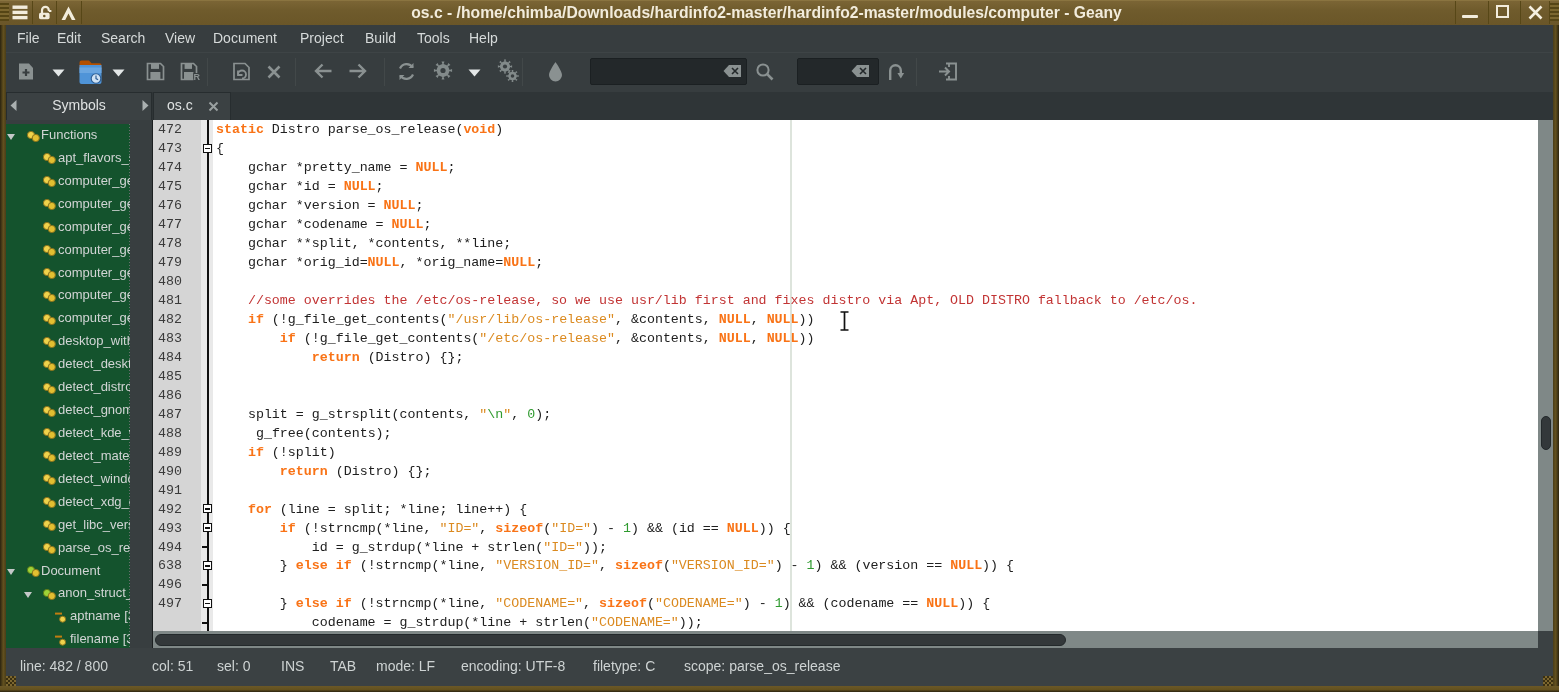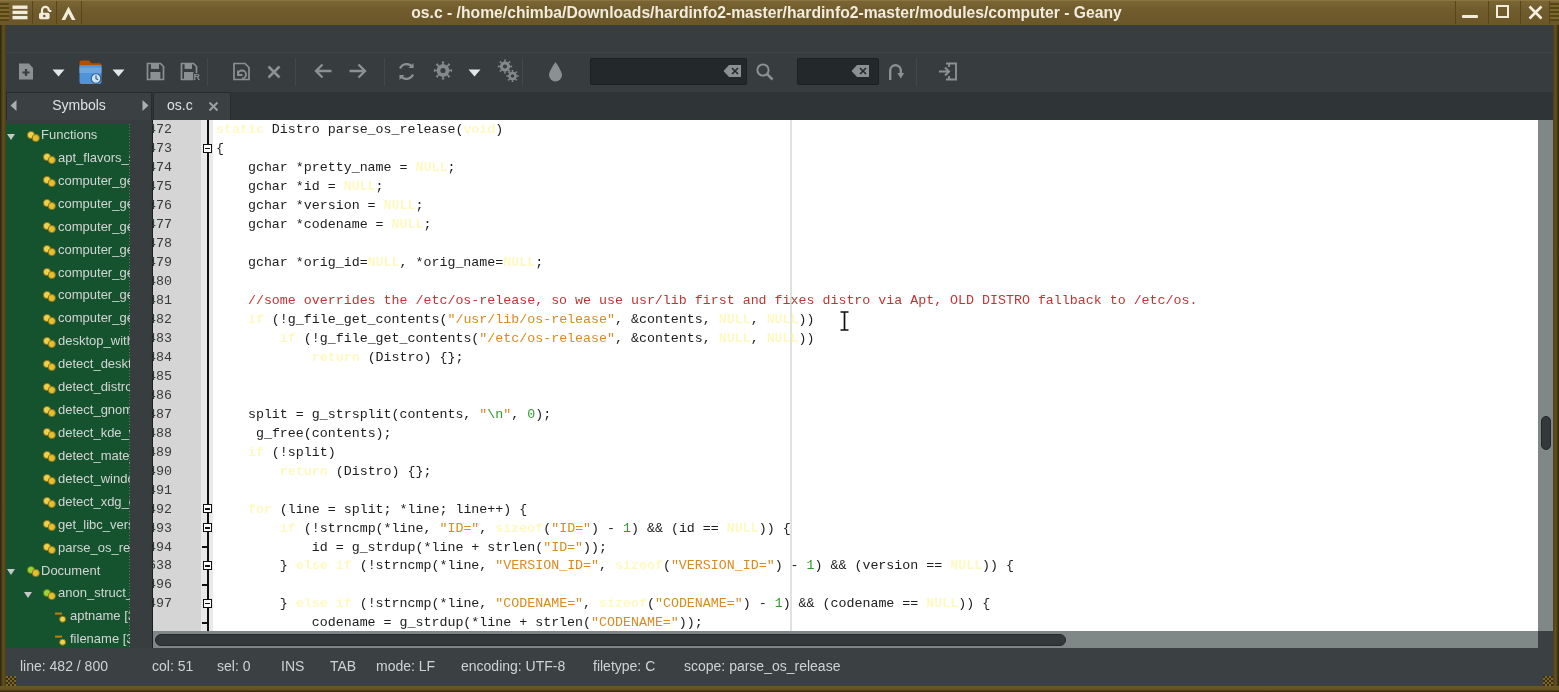--- a/index.html
+++ b/index.html
@@ -27,23 +27,23 @@
 #side .dash{position:absolute;right:0px;top:0;width:1px;height:528px;background:repeating-linear-gradient(#6a6f70 0 1px,transparent 1px 3px)}
 #side .dashb{position:absolute;left:0;bottom:0px;height:1px;width:146px;background:repeating-linear-gradient(90deg,#6a6f70 0 1px,transparent 1px 3px)}
 .trow{position:absolute;height:19px;white-space:nowrap;color:#d2d5d5;font-size:13px}
 .tri{position:absolute;width:0;height:0;border:4.5px solid transparent;border-top:6px solid #c4c8c8;border-bottom:none}
 
 #gutter{left:153px;top:120px;width:48px;height:511px;background:#d5d5d5}
 #marg2{left:201px;top:120px;width:12px;height:511px;background:#e9e9e9}
 #editor{left:213px;top:120px;width:1325px;height:511px;background:#fff;overflow:hidden}
 #vline{left:790px;top:120px;width:2px;height:511px;background:#dde4dc}
 #foldline{left:207px;top:120px;width:1.5px;height:511px;background:#101010}
-.lnum{position:absolute;width:44px;text-align:center;font:13.3px "Liberation Mono",monospace;color:#3a3a3a;white-space:pre}
+.lnum{position:absolute;width:44px;text-align:right;font:13.3px "Liberation Mono",monospace;color:#3a3a3a;white-space:pre}
 .cl{position:absolute;left:0;font:13.3px "Liberation Mono",monospace;color:#202020;white-space:pre;letter-spacing:0.0px}
-.k{color:#fef9c3}
+.k{color:#f97316}
 .s{color:#db8a20}
 .n{color:#2f9a2f}
 .e{color:#2f9a2f}
 .c{color:#c23434}
 .fbox{position:absolute;width:9px;height:9px;background:#fff;border:1.6px solid #101010}
 .fbox i{position:absolute;left:1px;right:1px;top:2.6px;height:1.7px;background:#101010}
 .ftick{position:absolute;width:6px;height:1.5px;background:#101010}
 
 #vsb{left:1538px;top:120px;width:15px;height:511px;background:#7f8887}
 #vthumb{left:1540.5px;top:416px;width:10px;height:34px;background:#33383a;border:1px solid #23292b;border-radius:5px}
@@ -81,20 +81,31 @@
 <div class="abs ttxt" style="left:-13px;width:1559px;text-align:center">os.c - /home/chimba/Downloads/hardinfo2-master/hardinfo2-master/modules/computer - Geany</div>
 <div class="abs tsep" style="left:1455px"></div>
 <div class="abs tsep" style="left:1488px"></div>
 <div class="abs tsep" style="left:1520px"></div>
 <div class="abs tsep" style="left:1549px"></div>
 <div class="abs" style="left:1462px;top:14.5px;width:16px;height:3px;background:#f2ecdc;border-radius:1px"></div>
 <div class="abs" style="left:1496px;top:5px;width:13px;height:13px;border:2.4px solid #f2ecdc"></div>
 <svg class="abs" style="left:1527px;top:4px" width="17" height="17" viewBox="0 0 17 17">
       <path d="M2.5 2.5 L14.5 14.5 M14.5 2.5 L2.5 14.5" stroke="#f6f0e0" stroke-width="2.6"></path>
     </svg>
+<div class="abs" id="menubar">
+<span style="left:11px">File</span>
+<span style="left:51px">Edit</span>
+<span style="left:95px">Search</span>
+<span style="left:159px">View</span>
+<span style="left:207px">Document</span>
+<span style="left:294px">Project</span>
+<span style="left:359px">Build</span>
+<span style="left:411px">Tools</span>
+<span style="left:463px">Help</span>
+</div>
 <div class="abs" id="toolbar"></div>
 <div class="abs tbsep" style="left:207px;top:58px"></div>
 <div class="abs tbsep" style="left:295px;top:58px"></div>
 <div class="abs tbsep" style="left:384px;top:58px"></div>
 <div class="abs tbsep" style="left:522px;top:58px"></div>
 <div class="abs tbsep" style="left:916px;top:58px"></div>
 <svg class="abs" style="left:18px;top:63px" width="16" height="17" viewBox="0 0 16 17">
       <path d="M1 0.5 h10 l4 4.5 V16.5 H1z" fill="#8a9191"></path>
       <path d="M8 6 v7 M4.5 9.5 h7" stroke="#383e40" stroke-width="2.2"></path>
     </svg>
@@ -327,20 +338,21 @@
 <div class="cl" style="left:216px;top:141.36px;position:absolute">{</div>
 <div class="lnum" style="left:138px;top:160.32px">474</div>
 <div class="cl" style="left:216px;top:160.32px;position:absolute">    gchar *pretty_name = <b class="k">NULL</b>;</div>
 <div class="lnum" style="left:138px;top:179.28px">475</div>
 <div class="cl" style="left:216px;top:179.28px;position:absolute">    gchar *id = <b class="k">NULL</b>;</div>
 <div class="lnum" style="left:138px;top:198.24px">476</div>
 <div class="cl" style="left:216px;top:198.24px;position:absolute">    gchar *version = <b class="k">NULL</b>;</div>
 <div class="lnum" style="left:138px;top:217.20px">477</div>
 <div class="cl" style="left:216px;top:217.20px;position:absolute">    gchar *codename = <b class="k">NULL</b>;</div>
 <div class="lnum" style="left:138px;top:236.16px">478</div>
+<div class="cl" style="left:216px;top:236.16px;position:absolute">    gchar **split, *contents, **line;</div>
 <div class="lnum" style="left:138px;top:255.12px">479</div>
 <div class="cl" style="left:216px;top:255.12px;position:absolute">    gchar *orig_id=<b class="k">NULL</b>, *orig_name=<b class="k">NULL</b>;</div>
 <div class="lnum" style="left:138px;top:274.08px">480</div>
 <div class="lnum" style="left:138px;top:293.04px">481</div>
 <div class="cl" style="left:216px;top:293.04px;position:absolute">    <span class="c">//some overrides the /etc/os-release, so we use usr/lib first and fixes distro via Apt, OLD DISTRO fallback to /etc/os.</span></div>
 <div class="lnum" style="left:138px;top:312.00px">482</div>
 <div class="cl" style="left:216px;top:312.00px;position:absolute">    <b class="k">if</b> (!g_file_get_contents(<span class="s">"/usr/lib/os-release"</span>, &amp;contents, <b class="k">NULL</b>, <b class="k">NULL</b>))</div>
 <div class="lnum" style="left:138px;top:330.96px">483</div>
 <div class="cl" style="left:216px;top:330.96px;position:absolute">        <b class="k">if</b> (!g_file_get_contents(<span class="s">"/etc/os-release"</span>, &amp;contents, <b class="k">NULL</b>, <b class="k">NULL</b>))</div>
 <div class="lnum" style="left:138px;top:349.92px">484</div>

